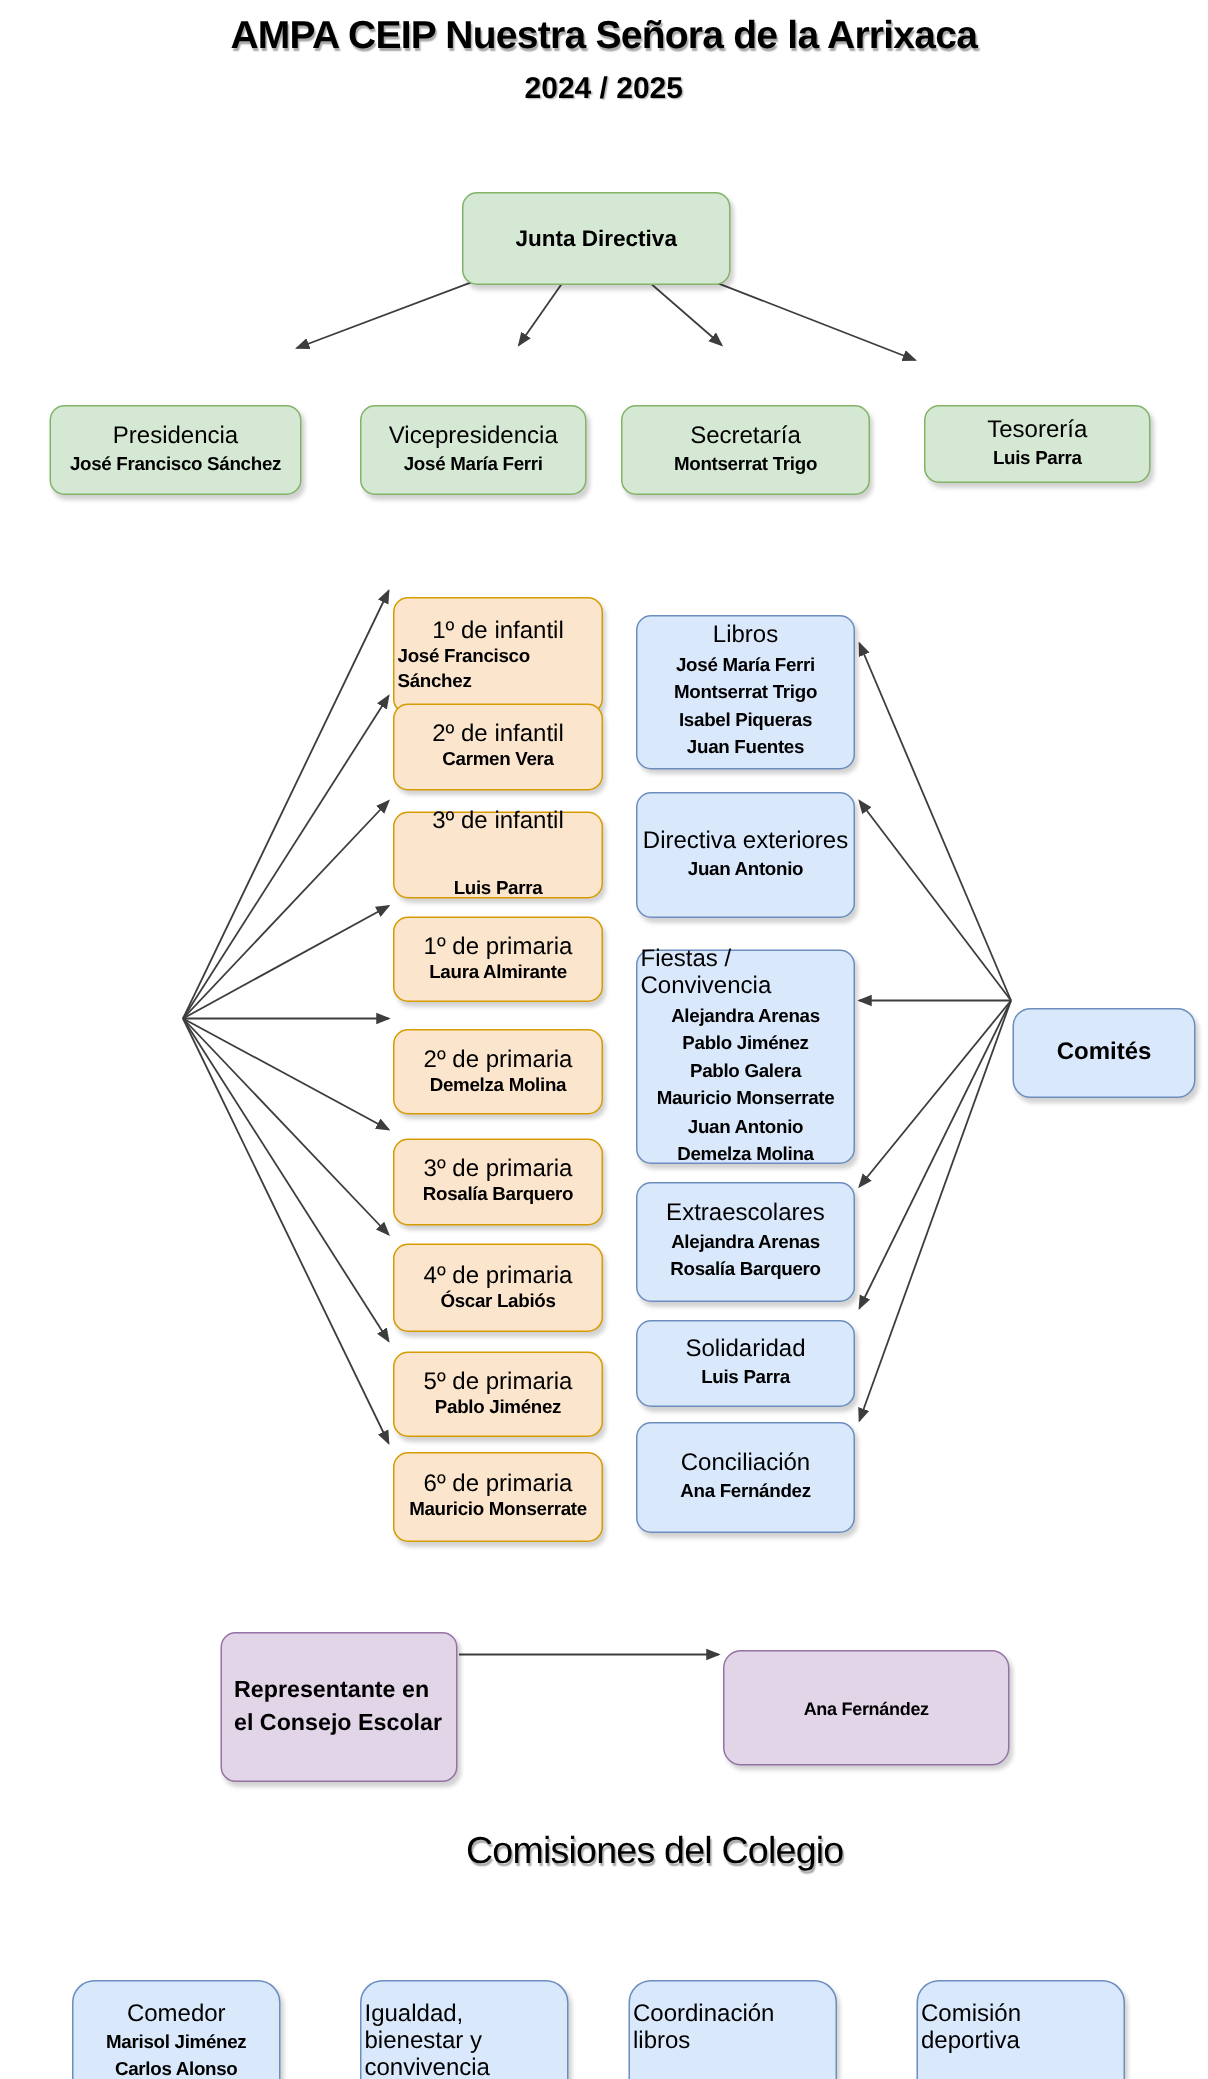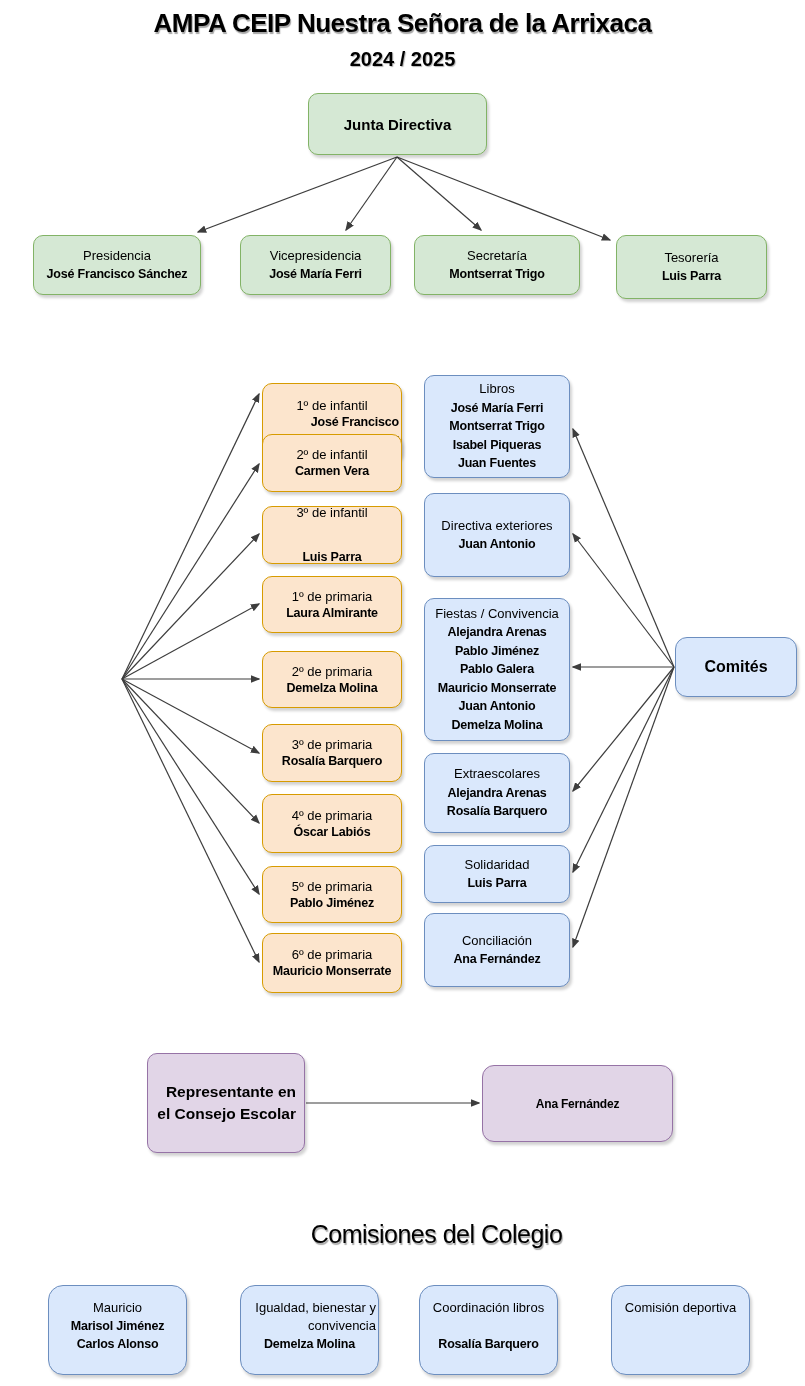--- a/index.html
+++ b/index.html
@@ -10,45 +10,45 @@
     font-size:26px;font-weight:bold;letter-spacing:-0.5px;
     text-shadow:1px 2px 1px rgba(0,0,0,0.35);}
   .page-subtitle{position:absolute;left:0;top:48px;width:100%;text-align:center;
     font-size:20px;font-weight:bold;text-shadow:1px 1px 1px rgba(0,0,0,0.3);}
   .section-title{position:absolute;left:0;top:1220px;width:100%;text-align:center;
     font-size:25px;font-weight:normal;letter-spacing:-0.5px;
     text-shadow:1px 2px 1px rgba(0,0,0,0.35);margin-left:34px;}
 
   .node{position:absolute;box-sizing:border-box;border-radius:10px;
     display:flex;flex-direction:column;justify-content:center;align-items:center;
-    text-align:right;box-shadow:2px 3px 3px rgba(0,0,0,0.18);padding:3px 2px;}
-  .node .t{font-size:13px;line-height:18px;}
+    text-align:left;box-shadow:2px 3px 3px rgba(0,0,0,0.18);padding:3px 2px;margin-top:35px;}
+  .node .t{font-size:16px;line-height:18px;}
   .node .n{font-size:12.5px;font-weight:bold;line-height:18px;letter-spacing:-0.2px;}
 
   .green{background:var(--green-fill);border:1px solid var(--green-stroke);}
   .orange{background:var(--orange-fill);border:1px solid var(--orange-stroke);}
   .blue{background:var(--blue-fill);border:1px solid var(--blue-stroke);}
   .purple{background:var(--purple-fill);border:1px solid var(--purple-stroke);}
 
   .hub{font-weight:bold;}
   #junta{left:308px;top:93px;width:179px;height:62px;font-size:15px;}
   #vocalias-hub{left:2px;top:650px;width:118px;height:59px;font-size:17px;border-radius:12px;}
   #comites-hub{left:675px;top:637px;width:122px;height:60px;font-size:16px;border-radius:12px;}
 
   
   #rol-0{left:33px;top:235px;width:168px;height:60px;}
   #rol-1{left:240px;top:235px;width:151px;height:60px;}
   #rol-2{left:414px;top:235px;width:166px;height:60px;}
-  #rol-3{left:616px;top:235px;width:151px;height:64px;}
+  #rol-3{left:616px;top:235px;width:151px;height:52px;}
 
   
   .voc{left:262px;width:140px;line-height:17px;}
   .voc .t{line-height:17px;}
   .voc .n{line-height:17px;}
-  #voc-0{top:383px;height:78px;}
+  #voc-0{top:363px;height:78px;}
   #voc-1{top:434px;height:58px;}
   #voc-2{top:506px;height:58px;gap:28px;}
   #voc-3{top:576px;height:57px;}
   #voc-4{top:651px;height:57px;}
   #voc-5{top:724px;height:58px;}
   #voc-6{top:794px;height:59px;}
   #voc-7{top:866px;height:57px;}
   #voc-8{top:933px;height:60px;}
 
   
@@ -219,21 +219,21 @@
   <div class="node purple" id="consejo-rol">
     <span>Representante en el Consejo Escolar</span>
   </div>
   <div class="node purple" id="consejo-name">
     <span class="n">Ana Fernández</span>
   </div>
 
   <div class="section-title">Comisiones del Colegio</div>
 
   <div class="node blue cms" id="cms-0">
-    <span class="t">Mauricio</span>
+    <span class="t">Comedor</span>
     <span class="n">Marisol Jiménez</span>
     <span class="n">Carlos Alonso</span>
   </div>
   <div class="node blue cms" id="cms-1">
     <span class="t">Igualdad, bienestar y convivencia</span>
     <span class="n">Demelza Molina</span>
   </div>
   <div class="node blue cms" id="cms-2">
     <span class="t">Coordinación libros</span>
     <span class="n gap-above">Rosalía Barquero</span>

